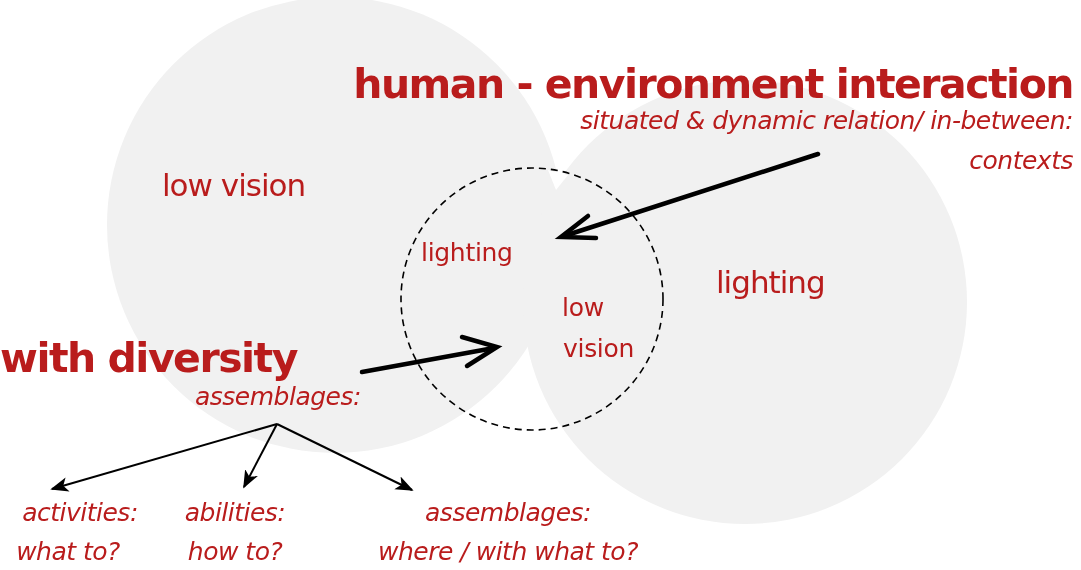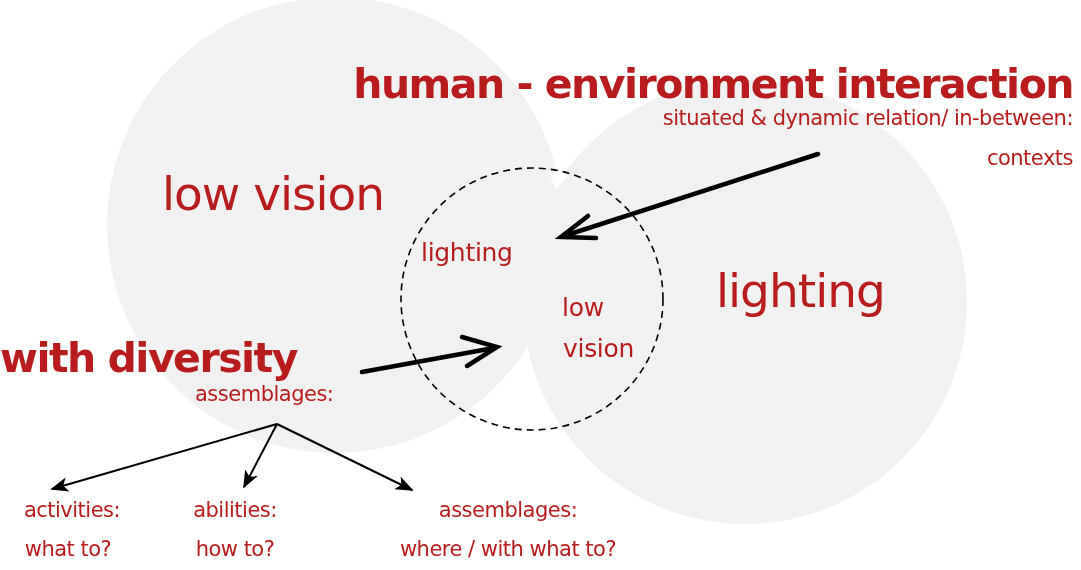--- a/index.html
+++ b/index.html
@@ -29,26 +29,27 @@
       line-height: 1;
       color: #b91c1c;
     }
     .big-bold {
       font-family: "DejaVu Sans", sans-serif;
       font-weight: bold;
       font-size: 41px;
       letter-spacing: -1.5px;
     }
     .circle-label {
-      font-size: 47px;
+      font-size: 31px;
       letter-spacing: -1px;
     }
     .sub {
-      font-size: 21px;
+      font-size: 25px;
       letter-spacing: -0.5px;
+      font-style: italic;
     }
     .inner {
       font-size: 25px;
       letter-spacing: -0.3px;
     }
     .right-align {
       text-align: left;
     }
     .center-align {
       text-align: center;
@@ -97,21 +98,21 @@
   <div class="lbl inner" style="left:562px; top:295px;">low</div>
   <div class="lbl inner" style="left:563px; top:336px;">vision</div>
 
   <div class="lbl big-bold" style="right:8px; top:64px;">human - environment interaction</div>
   <div class="lbl sub" style="right:8px; top:108px;">situated &amp; dynamic relation/ in-between:</div>
   <div class="lbl sub right-align" style="right:8px; top:148px;">contexts</div>
 
   <div class="lbl big-bold" style="left:0px; top:338px;">with diversity</div>
   <div class="lbl sub" style="left:195px; top:384px;">assemblages:</div>
 
-  <div class="lbl sub center-align" style="left:4px; top:500px; width:136px;">activities:</div>
+  <div class="lbl sub center-align" style="left:12px; top:500px; width:136px;">activities:</div>
   <div class="lbl sub center-align" style="left:0px; top:539px; width:136px;">what to?</div>
 
   <div class="lbl sub center-align" style="left:170px; top:500px; width:130px;">abilities:</div>
   <div class="lbl sub center-align" style="left:170px; top:539px; width:130px;">how to?</div>
 
   <div class="lbl sub center-align" style="left:350px; top:500px; width:316px;">assemblages:</div>
   <div class="lbl sub center-align" style="left:350px; top:539px; width:316px;">where / with what to?</div>
 
 </div>
 

